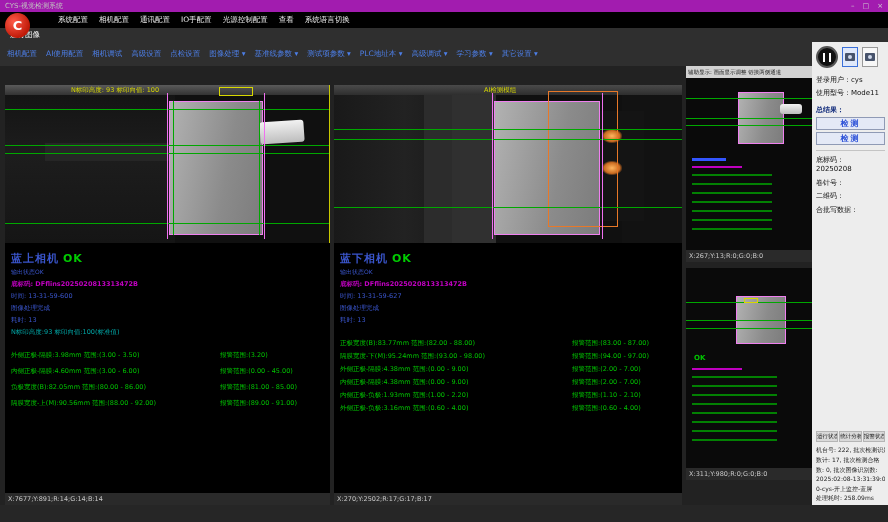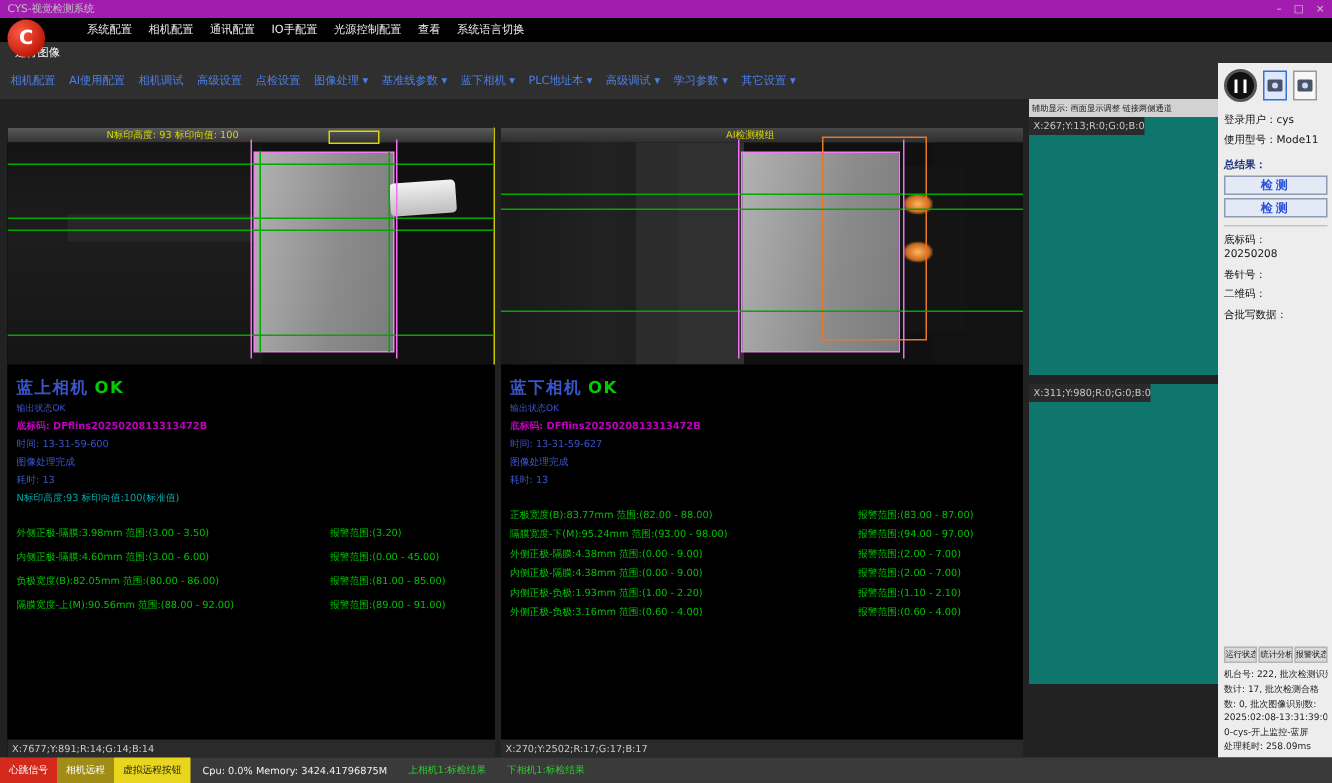--- a/index.html
+++ b/index.html
@@ -60,21 +60,21 @@
   .res-line.cyn{color:#00a8a8}
   .mlist{margin-top:14px}
   .mrow{display:flex;font-size:6.5px;color:#00c400;margin-bottom:7px;white-space:nowrap}
   .right-v .mrow{margin-bottom:4px}
   .mrow .mname{flex:1;overflow:hidden}
   .mrow .mwarn{width:104px}
 
   
   .thumbs{width:126px;height:439px;display:flex;flex-direction:column;background:#222}
   .thumb-header{height:12px;background:#d2d2d2;color:#222;font-size:5.5px;display:flex;align-items:center;padding-left:2px;white-space:nowrap;overflow:hidden}
-  .thumb{display:flex;flex-direction:row;background:#0f766e}
+  .thumb{display:flex;flex-direction:column;background:#7f1d1d}
   .thumb-img{position:relative;overflow:hidden;background:#0a0a0a}
   .t1 .thumb-img{height:172px}
   .t2 .thumb-img{height:200px}
   .thumb-gap{height:6px;background:#222}
   .okmini{position:absolute;font-size:7px;font-weight:bold;color:#00c400}
 
   
   .side{width:76px;background:#ededed;color:#111;font-size:7px;padding:4px 3px 2px 4px;display:flex;flex-direction:column}
   .side-btns{display:flex;align-items:center;gap:4px;margin-bottom:6px}
   .pause-btn{width:22px;height:22px;border-radius:50%;background:#101010;border:2px solid #555;display:flex;align-items:center;justify-content:center;cursor:pointer}
@@ -138,21 +138,21 @@
 
       <div class="toolbar">
 
       <span class="toolbar-item">相机配置</span>
           <span class="toolbar-item">AI使用配置</span>
           <span class="toolbar-item">相机调试</span>
           <span class="toolbar-item">高级设置</span>
           <span class="toolbar-item">点检设置</span>
           <span class="toolbar-item">图像处理 ▾</span>
           <span class="toolbar-item">基准线参数 ▾</span>
-          <span class="toolbar-item">蓝下相机 ▾</span>
+          <span class="toolbar-item">测试项参数 ▾</span>
           <span class="toolbar-item">PLC地址本 ▾</span>
           <span class="toolbar-item">高级调试 ▾</span>
           <span class="toolbar-item">学习参数 ▾</span>
           <span class="toolbar-item">其它设置 ▾</span>
         </div>
 
       <div class="views">
 
         <div class="view">
           <div class="view-img left-i">
@@ -355,22 +355,14 @@
       <div>机台号: 222, 批次检测识别</div>
           <div>数计: 17, 批次检测合格</div>
           <div>数: 0, 批次图像识别数:</div>
           <div>2025:02:08-13:31:39:05-</div>
           <div>0-cys-开上监控-蓝屏</div>
           <div>处理耗时: 258.09ms</div>
         </div>
     </div>
   </div>
 
-  <div class="statusbar">
-    <div class="badge heart">心跳信号</div>
-    <div class="badge camremote">相机远程</div>
-    <div class="badge virtual">虚拟远程按钮</div>
-    <div class="sb-cpu">Cpu: 0.0% Memory: 3424.41796875M</div>
-    <div class="sb-green">上相机1:标检结果</div>
-    <div class="sb-green">下相机1:标检结果</div>
-  </div>
 
 </div>
 
 </body></html>

